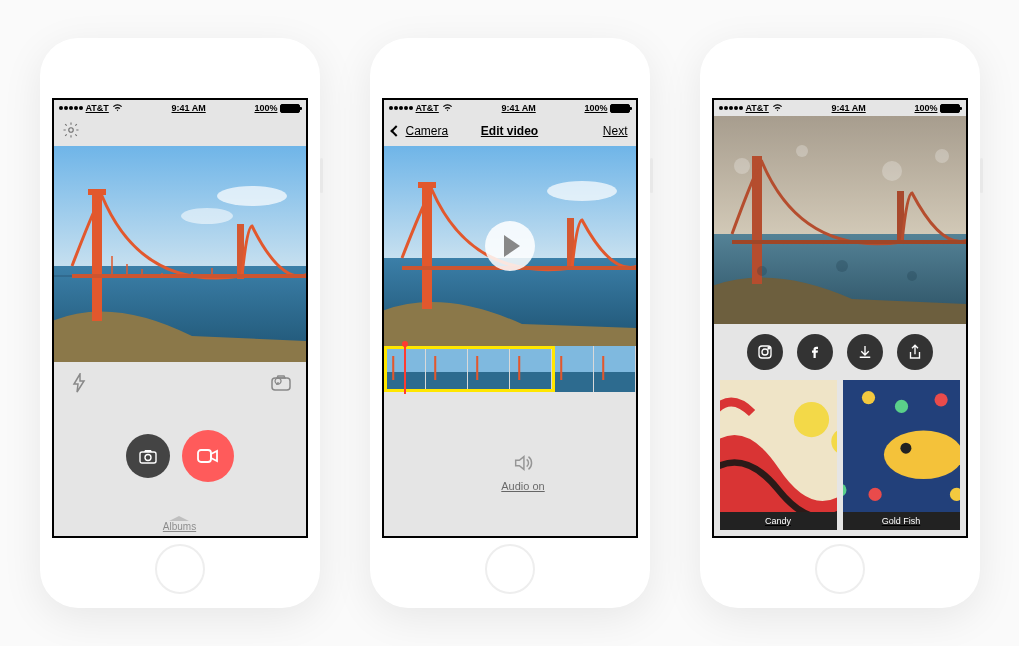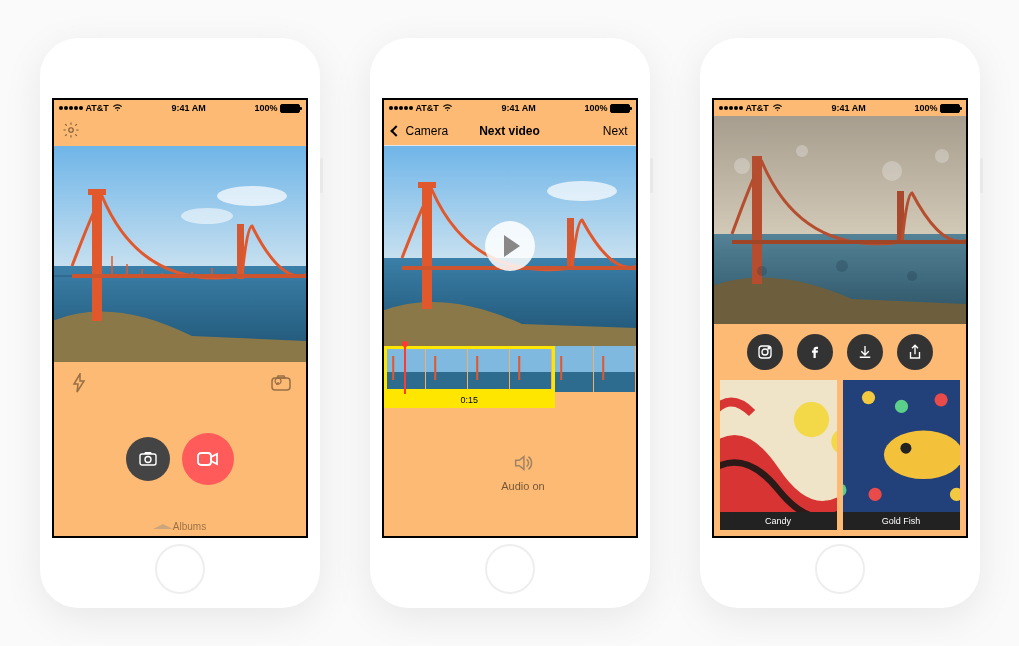--- a/index.html
+++ b/index.html
@@ -1,21 +1,21 @@
 <!DOCTYPE html>
 <html><head>
 <meta charset="utf-8">
 <style>
 * { box-sizing: border-box; margin: 0; padding: 0; }
 body { background: #fafafa; font-family: -apple-system, Helvetica, Arial, sans-serif; display: flex; justify-content: center; align-items: center; min-height: 646px; }
 .container { display: flex; gap: 50px; padding: 30px; }
 .phone { width: 280px; height: 570px; background: #fff; border-radius: 38px; box-shadow: 0 10px 40px rgba(0,0,0,0.08); position: relative; padding: 60px 12px 70px 12px; }
 .phone::after { content: ''; position: absolute; bottom: 14px; left: 50%; transform: translateX(-50%); width: 46px; height: 46px; border-radius: 50%; border: 2px solid #eee; }
 .side-button { position: absolute; right: -3px; top: 120px; width: 3px; height: 35px; background: #e8e8e8; border-radius: 2px; }
-.screen { width: 100%; height: 100%; border: 2px solid #000; background: #fdba74; display: flex; flex-direction: column; overflow: hidden; }
+.screen { width: 100%; height: 100%; border: 2px solid #000; background: #e5e5e5; display: flex; flex-direction: column; overflow: hidden; text-decoration: underline; }
 .status-bar { height: 16px; display: flex; align-items: center; justify-content: space-between; padding: 0 5px; font-size: 9px; font-weight: 600; }
 .status-left { display: flex; align-items: center; gap: 3px; }
 .dots { display: flex; gap: 1px; }
 .dot { width: 4px; height: 4px; border-radius: 50%; background: #000; }
 .wifi-icon svg { width: 11px; height: 9px; }
 .status-right { display: flex; align-items: center; gap: 3px; }
 .battery-icon { width: 20px; height: 9px; border: 1px solid #000; border-radius: 2px; position: relative; background: #000; }
 .battery-icon::after { content: ''; position: absolute; right: -3px; top: 2px; width: 2px; height: 3px; background: #000; border-radius: 0 1px 1px 0; }
 .nav-bar { height: 30px; display: flex; align-items: center; justify-content: space-between; padding: 0 8px; border-bottom: 1px solid #e5e5e5; font-size: 12px; }
 .nav-left, .nav-right { min-width: 60px; display: flex; align-items: center; gap: 6px; }
@@ -28,21 +28,21 @@
 .play-button { position: absolute; top: 50%; left: 50%; transform: translate(-50%,-50%); width: 50px; height: 50px; background: rgba(255,255,255,0.85); border-radius: 50%; display: flex; align-items: center; justify-content: center; }
 .play-button::after { content: ''; width: 0; height: 0; border-left: 16px solid #888; border-top: 11px solid transparent; border-bottom: 11px solid transparent; margin-left: 4px; }
 
 .camera-controls { flex: 1; display: flex; flex-direction: column; align-items: center; justify-content: space-between; padding: 8px 12px 4px; }
 .cam-top-row { width: 100%; display: flex; justify-content: space-between; }
 .icon-btn-plain { width: 26px; height: 26px; display: flex; align-items: center; justify-content: center; opacity: 0.4; }
 .cam-center { display: flex; gap: 12px; align-items: center; }
 .cam-circle { width: 44px; height: 44px; border-radius: 50%; display: flex; align-items: center; justify-content: center; }
 .cam-circle.dark { background: #444; }
 .cam-circle.red { background: #ff5b5b; width: 52px; height: 52px; }
-.albums-row { display: flex; flex-direction: row; align-items: center; gap: 0px; opacity: 0.4; font-size: 10px; }
+.albums-row { display: flex; flex-direction: column; align-items: center; gap: 0px; opacity: 0.4; font-size: 10px; }
 .caret-up { width: 0; height: 0; border-left: 10px solid transparent; border-right: 10px solid transparent; border-bottom: 5px solid #888; }
 
 .timeline-area { height: 62px; display: flex; flex-direction: column; }
 .timeline-strip { height: 46px; display: flex; position: relative; }
 .frame { flex: 1; border-right: 1px solid rgba(0,0,0,0.05); }
 .frame svg { width: 100%; height: 100%; }
 .selection { position: absolute; left: 0; top: 0; width: 68%; height: 100%; border: 3px solid #ffe600; pointer-events: none; }
 .playhead { position: absolute; left: 8%; top: -2px; bottom: -2px; width: 2px; background: #ff3b30; }
 .playhead::before { content: ''; position: absolute; top: -3px; left: -2px; width: 6px; height: 6px; background: #ff3b30; border-radius: 50%; }
 .time-bar { height: 16px; background: #ffe600; width: 68%; font-size: 9px; display: flex; align-items: center; justify-content: center; }
@@ -190,21 +190,21 @@
     <div class="status-right">
       <span>100%</span>
       <div class="battery-icon"></div>
     </div>
   </div>
   <div class="nav-bar">
     <div class="nav-left">
       <span class="chevron-left"></span>
       <span>Camera</span>
     </div>
-    <div class="nav-title">Next video</div>
+    <div class="nav-title">Edit video</div>
     <div class="nav-right">
             <span>Next</span>
           </div>
   </div>
   <div class="photo" style="height:200px;">
     <svg viewBox="0 0 256 200" preserveAspectRatio="xMidYMid slice">
       <rect width="256" height="120" fill="url(#sky1)"></rect>
       <rect y="112" width="256" height="88" fill="url(#sea1)"></rect>
       <path d="M0 200 L0 165 Q60 142 140 178 L256 182 L256 200 Z" fill="#8b7849"></path>
       <rect x="40" y="38" width="10" height="125" fill="#e2582d"></rect>
@@ -244,21 +244,20 @@
                 <rect x="8" y="10" width="2" height="24" fill="#e2582d"></rect>
               </svg></div>
       <div class="frame"><svg viewBox="0 0 40 46" preserveAspectRatio="none">
                 <rect width="40" height="28" fill="#7fb9df"></rect>
                 <rect y="26" width="40" height="20" fill="#2d6b8f"></rect>
                 <rect x="8" y="10" width="2" height="24" fill="#e2582d"></rect>
               </svg></div>
       <div class="selection"></div>
       <div class="playhead"></div>
     </div>
-    <div class="time-bar">0:15</div>
   </div>
   <div class="audio-section">
     <span class="speaker-icon"><svg viewBox="0 0 24 24" fill="none" stroke="#555" stroke-width="1.6">
               <path d="M4 9 L4 15 L8 15 L13 19 L13 5 L8 9 Z"></path>
               <path d="M16 8 A5 5 0 0 1 16 16"></path>
               <path d="M18 5 A9 9 0 0 1 18 19"></path>
             </svg></span>
     <span>Audio on</span>
   </div>
 </div>

